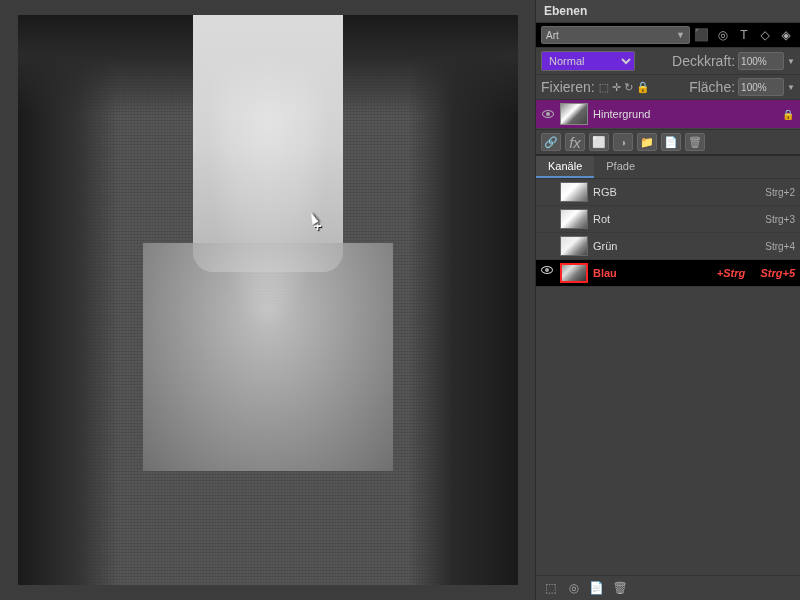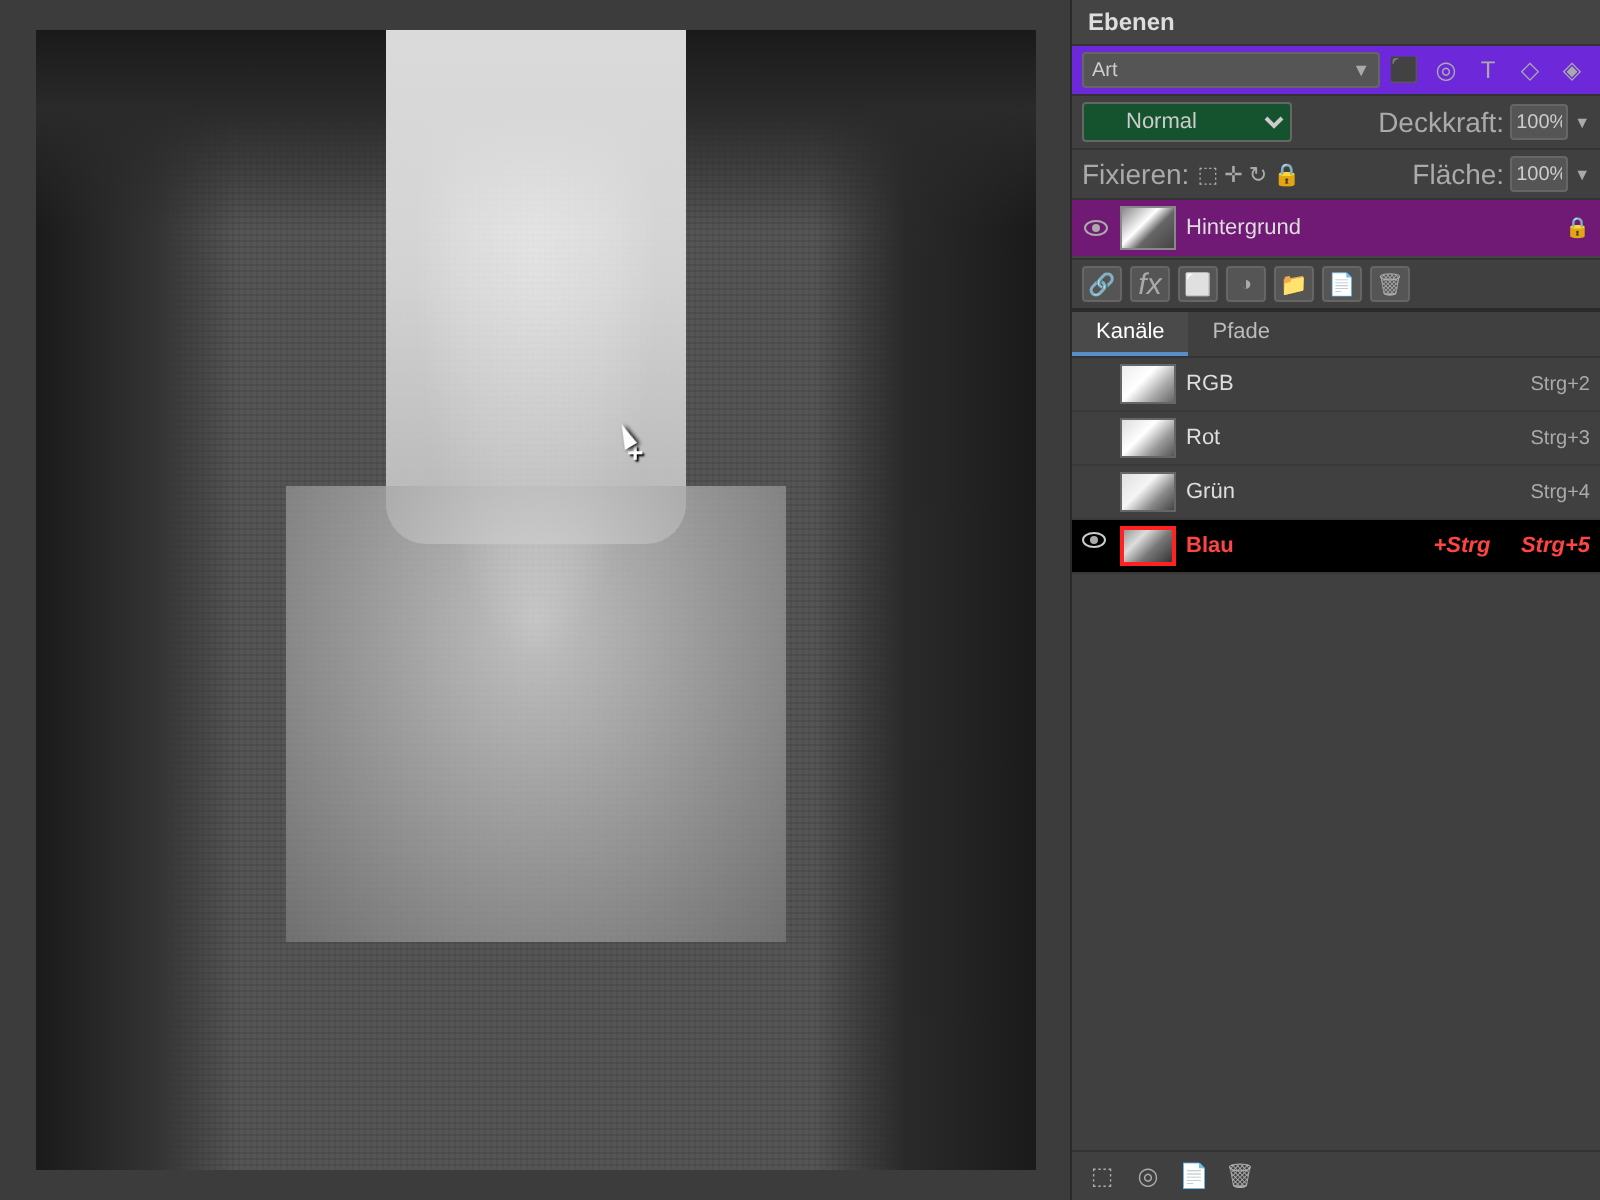--- a/index.html
+++ b/index.html
@@ -164,21 +164,21 @@
       font-size: 12px;
       color: #ddd;
       border-bottom: 1px solid #333;
     }
 
     
     .layers-toolbar {
       display: flex;
       align-items: center;
       padding: 3px 5px;
-      background: #6d28d9;
+      background: #000000;
       border-bottom: 1px solid #333;
       gap: 3px;
     }
 
     .search-box {
       display: flex;
       align-items: center;
       background: #555;
       border: 1px solid #666;
       border-radius: 2px;
@@ -213,26 +213,26 @@
     
     .blend-row {
       display: flex;
       align-items: center;
       padding: 3px 5px;
       gap: 4px;
       border-bottom: 1px solid #333;
     }
 
     .blend-select {
-      background: #14532d;
+      background: #6d28d9;
       border: 1px solid #666;
       color: #ccc;
       font-size: 11px;
-      padding: 1px 17px;
-      width: 105px;
+      padding: 1px 3px;
+      width: 94px;
       height: 20px;
       border-radius: 2px;
     }
 
     .opacity-group {
       display: flex;
       align-items: center;
       gap: 3px;
       margin-left: auto;
     }
@@ -240,21 +240,21 @@
     .label-text {
       font-size: 14px;
       color: #aaa;
     }
 
     .opacity-input {
       background: #555;
       border: 1px solid #666;
       color: #ccc;
       font-size: 10px;
-      width: 29px;
+      width: 46px;
       height: 18px;
       padding: 1px 2px;
       border-radius: 2px;
       text-align: left;
     }
 
     
     .fix-row {
       display: flex;
       align-items: center;

